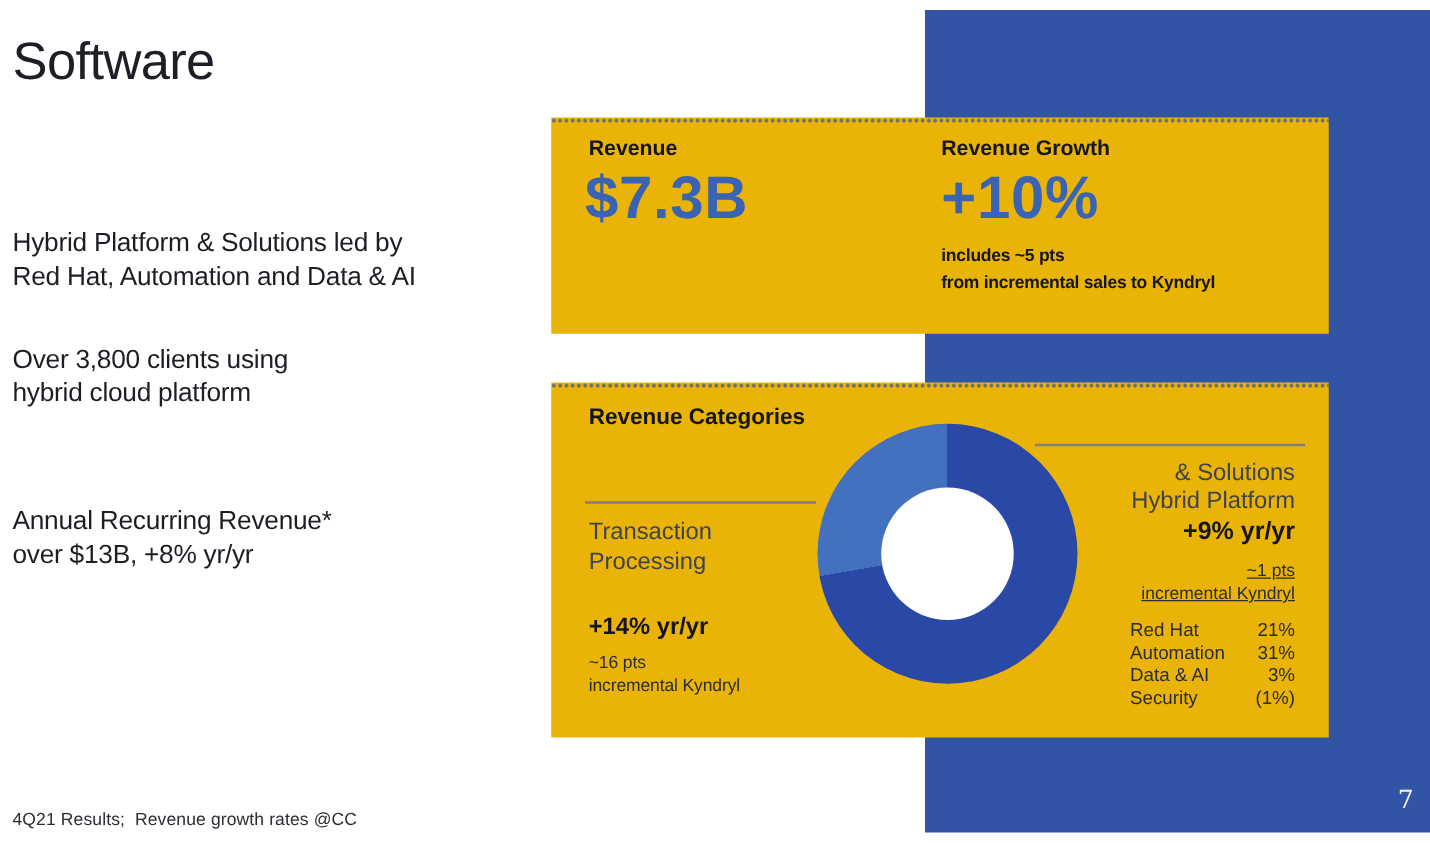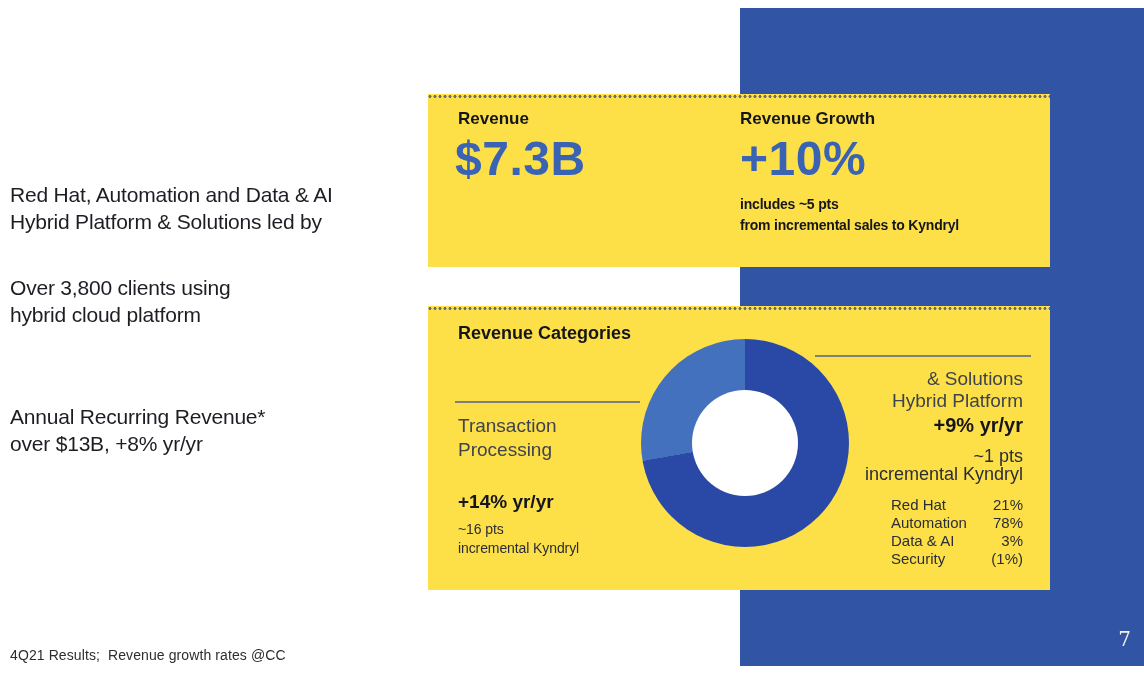--- a/index.html
+++ b/index.html
@@ -28,21 +28,21 @@
   .title{
     position:absolute;left:10px;top:24px;
     font-size:42px;font-weight:400;letter-spacing:-0.5px;color:#1E1E26;
     line-height:1.2;
   }
   .para{position:absolute;left:10px;font-size:21px;line-height:27px;color:#1D1D24;letter-spacing:-0.2px;}
   .para-1{top:181px;}
   .para-2{top:274px;}
   .para-3{top:367px;margin-top:36px;}
 
-  .card{position:absolute;left:428px;width:622px;background:#fde047;}
+  .card{position:absolute;left:441px;width:622px;background:#eab308;}
   .card-revenue{top:94px;height:173px;}
   .card-categories{top:306px;height:284px;}
   .dots{
     position:absolute;left:0;top:0;width:100%;height:5px;
     background-image:radial-gradient(circle at 2px 2.5px,#6E6E6E 1.35px,transparent 1.7px);
     background-size:5px 5px;background-repeat:repeat-x;
   }
   .kpi-label{position:absolute;top:15px;font-size:17px;font-weight:700;color:#15151C;}
   .kpi-value{position:absolute;top:37px;font-size:48px;font-weight:700;color:var(--metric-blue);letter-spacing:0.5px;}
   .rev-label{left:30px;}
@@ -67,42 +67,43 @@
   .leader-left{left:27px;top:95px;width:185px;}
   .leader-right{left:387px;top:49px;width:216px;}
 
   .tp-block{position:absolute;left:30px;top:108px;font-size:19px;line-height:24px;color:var(--ink-soft);}
   .tp-growth{font-weight:700;color:#15151C;margin-top:28px;}
   .small-note{margin-top:6px;font-size:14px;line-height:19px;color:#2A2D36;letter-spacing:-0.1px;}
 
   .hps-block{position:absolute;right:27px;top:62px;width:260px;text-align:right;
     font-size:19px;line-height:22px;color:var(--ink-soft);}
   .hps-growth{font-weight:700;font-size:20px;line-height:26px;color:#15151C;}
-  .hps-note{margin-top:9px;font-size:18px;line-height:18px;color:#2A2D36;}
+  .hps-note{margin-top:9px;font-size:14px;line-height:18px;color:#2A2D36;text-decoration:underline;}
   .breakdown{margin-top:13px;margin-left:auto;width:132px;}
   .breakdown-row{display:flex;justify-content:space-between;
     font-size:15px;line-height:18px;color:#2A2D36;}
 
   .footnote{position:absolute;left:10px;top:608px;font-size:14px;line-height:19px;
     color:#2C2C32;white-space:pre-wrap;letter-spacing:0.1px;}
 
   .page-number{position:absolute;right:13px;top:627px;
     font-family:"DejaVu Serif", serif;font-size:20px;color:#F2F2EE;}
 </style>
 </head>
 <body>
 
 <div class="slide">
 
   <div class="blue-panel"></div>
 
+  <h1 class="title">Software</h1>
 
   <div class="para para-1">
+    <div>Hybrid Platform &amp; Solutions led by</div>
     <div>Red Hat, Automation and Data &amp; AI</div>
-    <div>Hybrid Platform &amp; Solutions led by</div>
   </div>
   <div class="para para-2">
     <div>Over 3,800 clients using</div>
     <div>hybrid cloud platform</div>
   </div>
   <div class="para para-3">
     <div>Annual Recurring Revenue*</div>
     <div>over $13B, +8% yr/yr</div>
   </div>
 
@@ -145,21 +146,21 @@
         <div>~1 pts</div>
         <div>incremental Kyndryl</div>
       </div>
       <div class="breakdown">
         <div class="breakdown-row">
           <span>Red Hat</span>
           <span>21%</span>
         </div>
         <div class="breakdown-row">
           <span>Automation</span>
-          <span>78%</span>
+          <span>31%</span>
         </div>
         <div class="breakdown-row">
           <span>Data &amp; AI</span>
           <span>3%</span>
         </div>
         <div class="breakdown-row">
           <span>Security</span>
           <span>(1%)</span>
         </div>
       </div>

